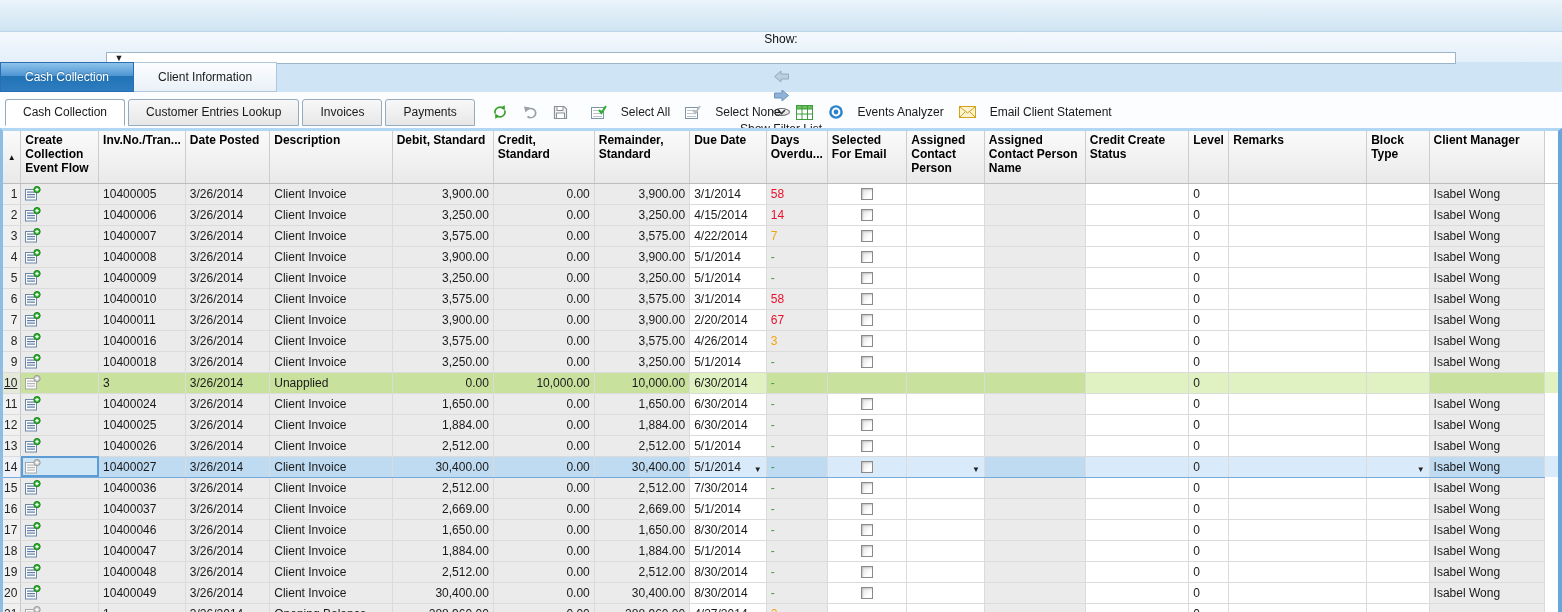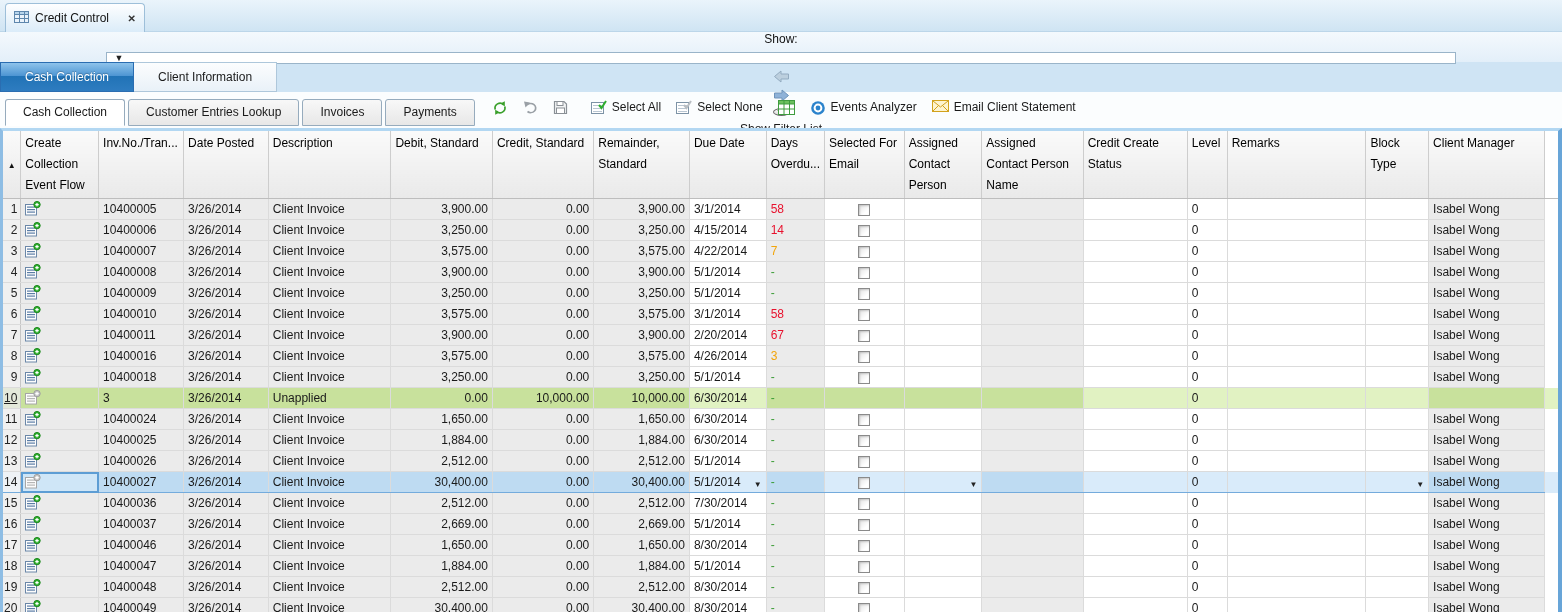--- a/index.html
+++ b/index.html
@@ -62,37 +62,37 @@
     height:36px; background:#fbfdfe; display:flex; align-items:center;
     padding:4px 0 0 5px; gap:3px;
   }
   .subtab {
     height:27px; padding:0 17px; display:flex; align-items:center;
     border:1px solid #96abbd; border-radius:3px 3px 0 0; cursor:pointer;
     background:linear-gradient(#f8f8f8,#e7e7e7); white-space:nowrap;
   }
   .subtab.active { background:#fff; border-bottom-color:#fff; }
   .tbtn {
-    display:inline-flex; align-items:flex-start; gap:5px; padding:0 6px; height:24px;
+    display:inline-flex; align-items:center; gap:14px; padding:0 6px; height:24px;
     cursor:pointer; white-space:nowrap;
   }
   .tbtn svg { display:block; }
   .gap-l { margin-left:8px; }
   
   .panel {
     height:484px; background:#fff;
     border-left:3px solid #8ebde4; border-right:4px solid #68a5d8; border-top:3px solid #b2d7f2;
     overflow:hidden; position:relative;
   }
   table.grid { border-collapse:collapse; table-layout:fixed; }
   .grid th {
-    height:52px; vertical-align:top; text-align:left; font-weight:normal; font-size:12px;
+    height:52px; vertical-align:top; text-align:left; font-weight:bold; font-size:12px;
     background:linear-gradient(#fafafa,#e9e9e9); color:#000;
     border-right:1px solid #cdcdcd; border-bottom:1px solid #bdbdbd;
-    padding:2px 4px; line-height:21px; overflow:hidden; cursor:default;
+    padding:2px 4px; line-height:14px; overflow:hidden; cursor:default;
   }
   .grid th.c-rownum { text-align:center; vertical-align:middle; padding:2px 1px; }
   .grid th.c-filler { border-right:none; background:#fff; }
   .grid td {
     height:20px; padding:0 4px; white-space:nowrap; overflow:hidden; font-size:12px;
     border-right:1px solid #dbdbdb; border-bottom:1px solid #dbdbdb; cursor:default;
   }
   .grid td.ro { background:#ebebeb; }
   .grid td.rw { background:#ffffff; }
   .grid td.rn { background:#f0f0f0; border-right:1px solid #c6c6c6; text-align:right; padding:0 3px 0 1px; color:#222; }
@@ -114,33 +114,20 @@
   }
   .c-selected_for_email { text-align:center; }
   .dd { float:right; font-size:8px; color:#222; padding-top:5px; cursor:pointer; }
   .evicon { display:inline-block; padding-top:2px; cursor:pointer; }
   .sortglyph { font-size:8px; color:#111; }
 </style>
 </head>
 <body>
 
 <div class="topbar">
-  <div class="doc-tab">
-    <span>
-      <svg width="15" height="12" viewBox="0 0 15 12">
-          <rect x="0.5" y="0.5" width="14" height="11" fill="#eaf3fb" stroke="#5e87ad"></rect>
-          <rect x="0.5" y="0.5" width="14" height="3" fill="#b7d5ec" stroke="#5e87ad"></rect>
-          <line x1="5.5" y1="1" x2="5.5" y2="11" stroke="#5e87ad"></line>
-          <line x1="10.5" y1="1" x2="10.5" y2="11" stroke="#5e87ad"></line>
-          <line x1="1" y1="7.5" x2="14" y2="7.5" stroke="#5e87ad"></line>
-        </svg>
-    </span>
-    <span class="title">Credit Control</span>
-    <span class="closex">✕</span>
-  </div>
 </div>
 
 <div class="showrow">
   <span class="lbl">Show:</span>
   <div class="combo">
     <span class="combo-arrow">▼</span>
   </div>
   <span class="nav">
     <svg width="17" height="13" viewBox="0 0 17 13">
         <path d="M8 1 L1.5 6.5 L8 12 L8 9 L15.5 9 L15.5 4 L8 4 Z" fill="#bccfde" stroke="#93abc0"></path>

